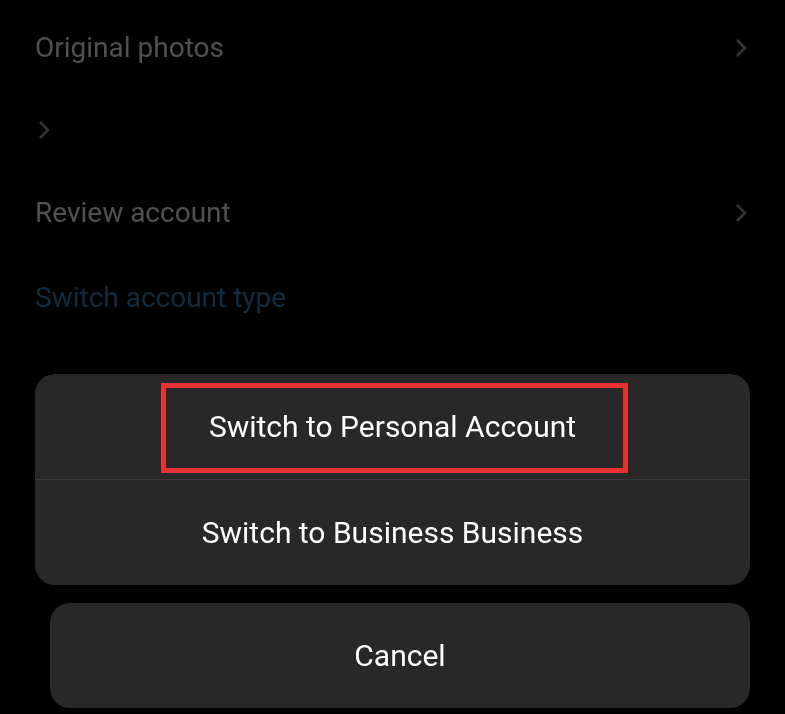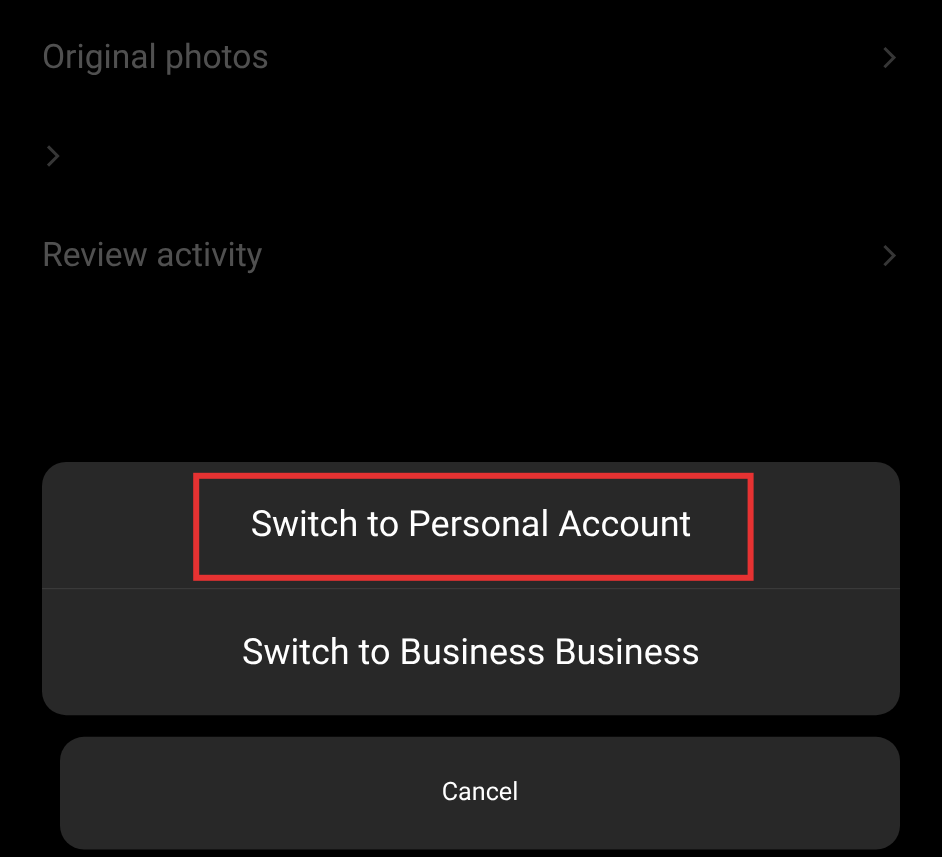--- a/index.html
+++ b/index.html
@@ -94,21 +94,21 @@
       bottom: 6px;
       pointer-events: none;
     }
     
     .cancel-button {
       background: #282828;
       border-radius: 20px;
       text-align: center;
       padding: 35px 20px;
       color: #ffffff;
-      font-size: 21px;
+      font-size: 30px;
       font-weight: 400;
       cursor: pointer;
       margin-left: 15px;
     }
   </style>
 </head>
 <body>
 
 <div class="settings-list">
   <div class="settings-item">
@@ -122,28 +122,31 @@
 
   <div class="settings-item">
     <span class="chevron-right">
       <svg viewBox="0 0 12 20" width="12" height="20">
           <polyline points="2,2 10,10 2,18"></polyline>
         </svg>
     </span>
   </div>
 
   <div class="settings-item">
-    <span class="settings-item-label">Review activity</span>
+    <span class="settings-item-label">Review account</span>
     <span class="chevron-right">
       <svg viewBox="0 0 12 20" width="12" height="20">
           <polyline points="2,2 10,10 2,18"></polyline>
         </svg>
     </span>
   </div>
 
+  <div class="settings-item">
+    <span class="settings-item-link">Switch account type</span>
+  </div>
 </div>
 
 <div class="action-sheet-container">
   <div class="action-sheet-group">
     <div class="action-sheet-option">
       <span>Switch to Personal Account</span>
       <div class="highlight-box"></div>
     </div>
     <div class="action-sheet-divider"></div>
     <div class="action-sheet-option">

